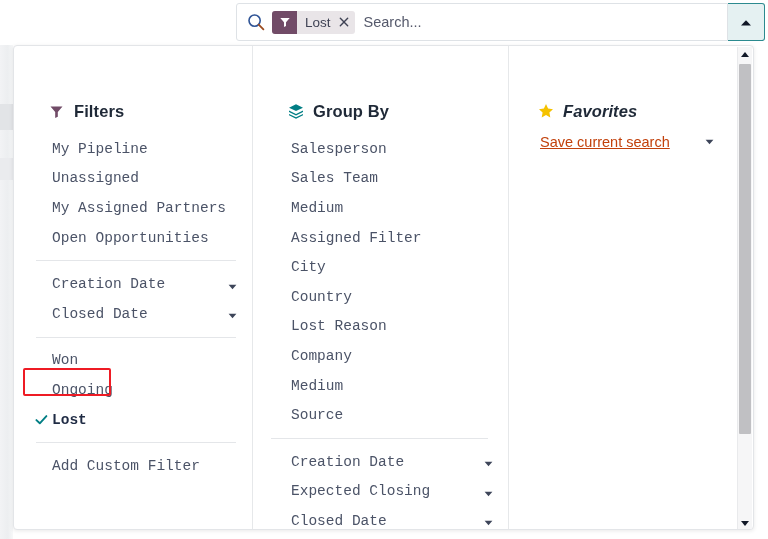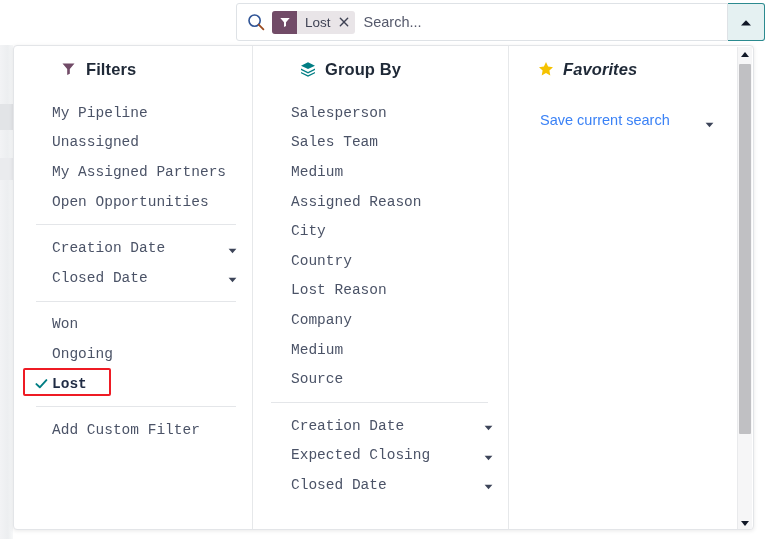--- a/index.html
+++ b/index.html
@@ -145,24 +145,25 @@
     position: relative;
     height: 100%;
     padding-top: 14px;
   }
   .col-filters { width: 238px; }
   .col-groupby { width: 256px; border-left: 1px solid #e6e8ea; }
   .col-favorites { flex: 1 1 auto; border-left: 1px solid #e6e8ea; }
 
   .col-header {
     display: flex;
-    align-items: flex-start;
-    padding: 0 0 0 46px;
+    align-items: center;
+    padding: 0 0 0 34px;
     height: 30px;
     margin-bottom: 8px;
+    margin-top: 36px;
   }
   .col-header .hdr-icon {
     width: 17px;
     height: 17px;
     margin-right: 9px;
     display: flex;
     align-items: center;
     justify-content: center;
     flex: 0 0 auto;
   }
@@ -223,28 +224,29 @@
     width: 88px;
     height: 28px;
     border: 2px solid #ee1b24;
     border-radius: 2px;
     pointer-events: none;
   }
 
   
   .fav-item {
     display: flex;
-    align-items: flex-end;
+    align-items: flex-start;
     height: 29.6px;
     padding-left: 31px;
     padding-right: 20px;
     font-size: 14.5px;
-    color: #3b82f6;
+    color: #c2410c;
     cursor: pointer;
     white-space: nowrap;
+    text-decoration: underline;
   }
   .fav-item .caret-down { margin-left: 34px; }
 
   
   .scrollbar {
     position: absolute;
     right: 1px;
     top: 1px;
     width: 15px;
     height: 483px;
@@ -409,21 +411,21 @@
       <div class="menu-item">
         <span class="mi-label">Salesperson</span>
       </div>
       <div class="menu-item">
         <span class="mi-label">Sales Team</span>
       </div>
       <div class="menu-item">
         <span class="mi-label">Medium</span>
       </div>
       <div class="menu-item">
-        <span class="mi-label">Assigned Reason</span>
+        <span class="mi-label">Assigned Filter</span>
       </div>
       <div class="menu-item">
         <span class="mi-label">City</span>
       </div>
       <div class="menu-item">
         <span class="mi-label">Country</span>
       </div>
       <div class="menu-item">
         <span class="mi-label">Lost Reason</span>
       </div>

